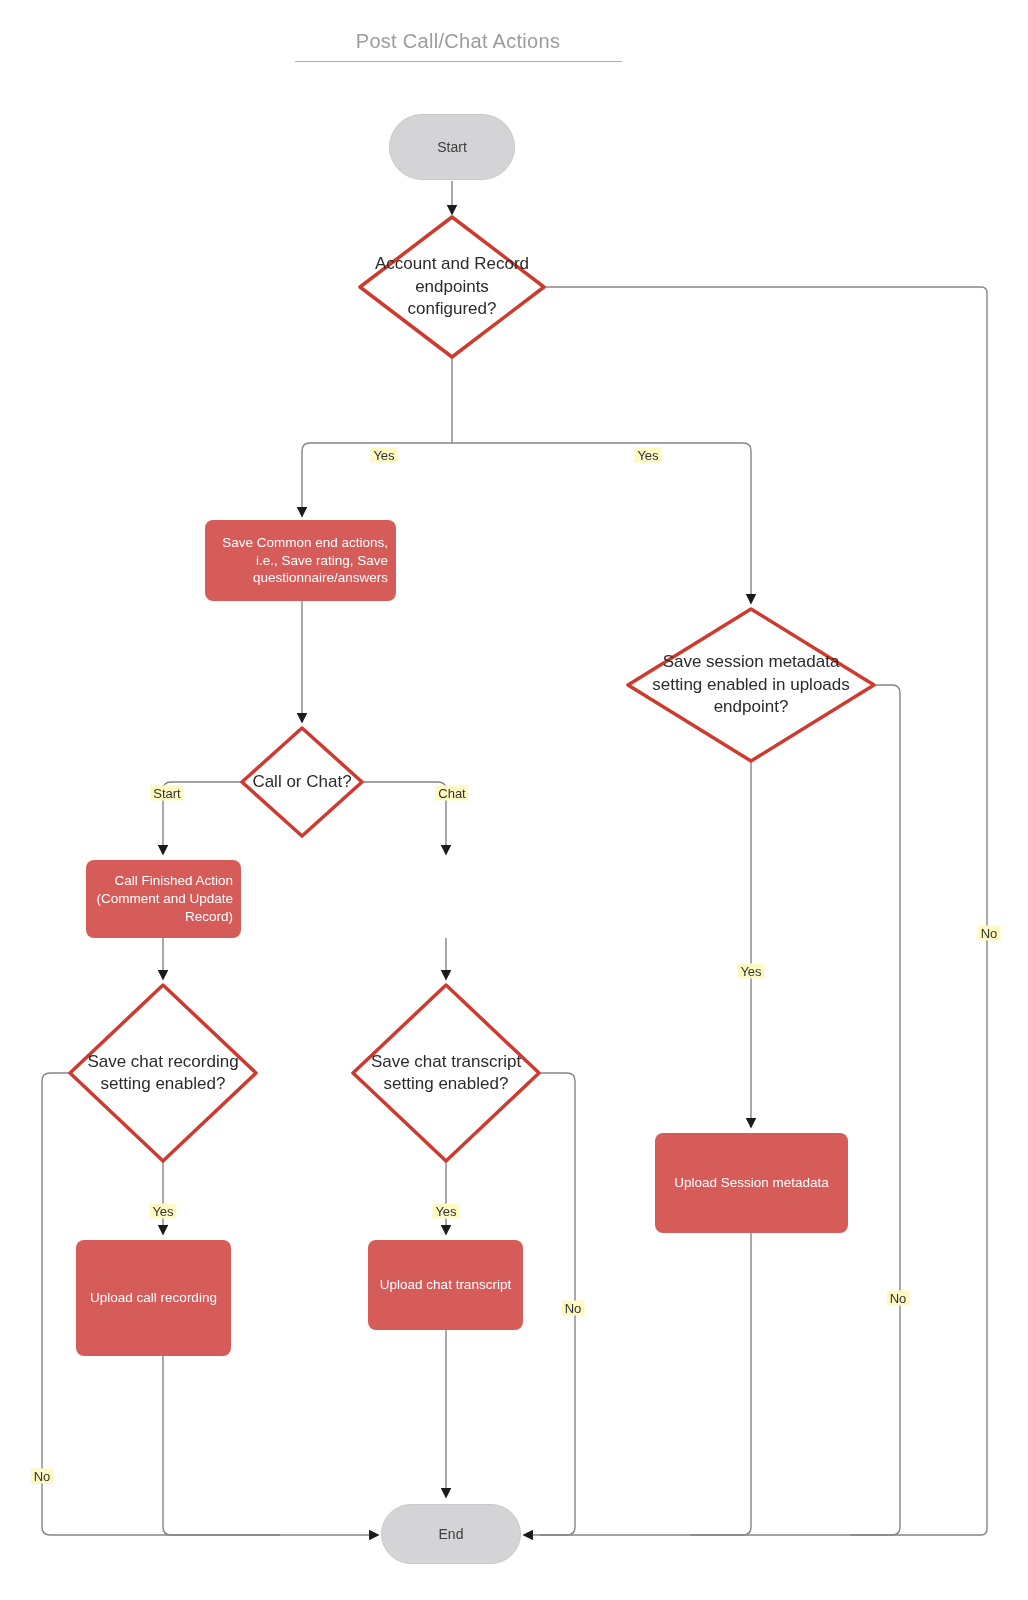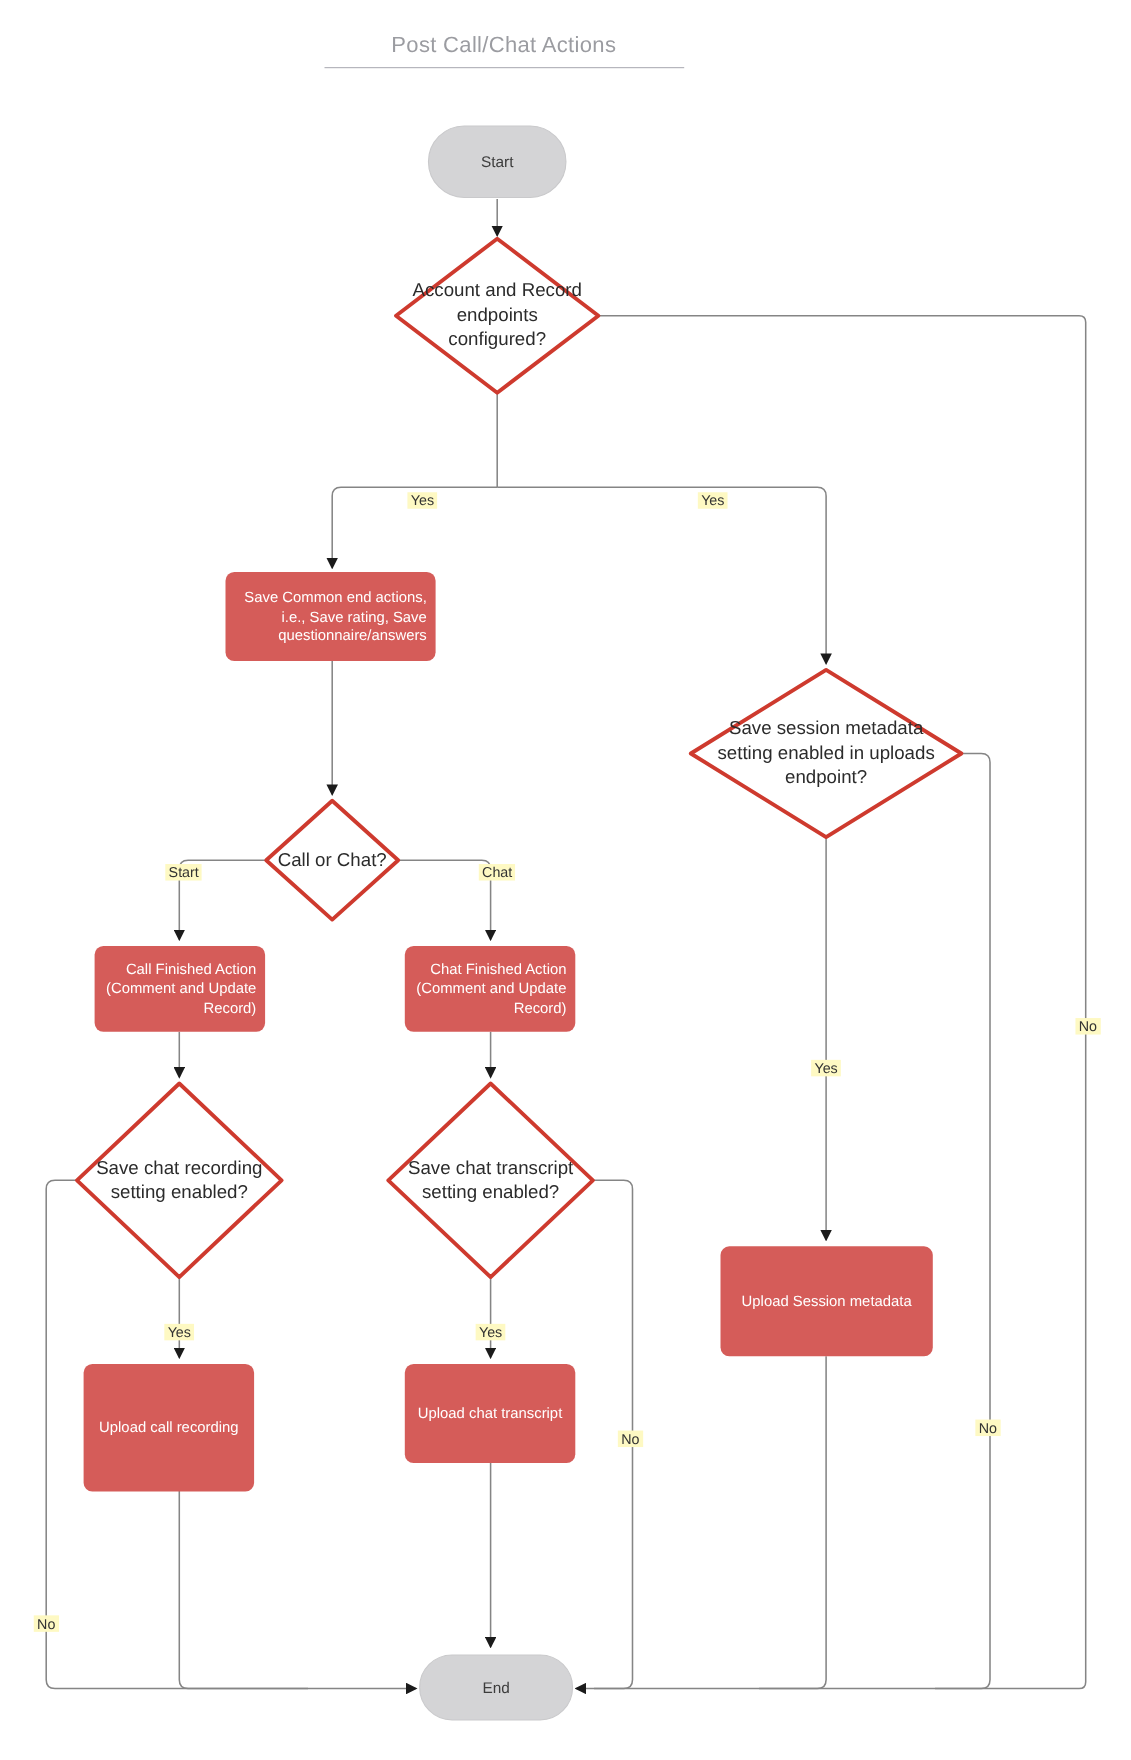--- a/index.html
+++ b/index.html
@@ -85,21 +85,20 @@
   <div class="node terminal" style="left:381px;top:1504px;width:140px;height:60px;border-radius:30px;">End</div>
 
   <div class="decision-text" style="left:360px;top:217px;width:184px;height:140px;">Account and Record endpoints configured?</div>
   <div class="decision-text" style="left:242px;top:728px;width:120px;height:108px;">Call or Chat?</div>
   <div class="decision-text" style="left:70px;top:985px;width:186px;height:176px;">Save chat recording setting enabled?</div>
   <div class="decision-text" style="left:628px;top:609px;width:246px;height:152px;">Save session metadata setting enabled in uploads endpoint?</div>
   <div class="decision-text" style="left:353px;top:985px;width:186px;height:176px;">Save chat transcript setting enabled?</div>
 
   <div class="node process" style="left:205px;top:520px;width:191px;height:81px;">Save Common end actions, i.e., Save rating, Save questionnaire/answers</div>
   <div class="node process" style="left:86px;top:860px;width:155px;height:78px;">Call Finished Action (Comment and Update Record)</div>
-  <div class="node process" style="left:368px;top:860px;width:155px;height:78px;">Chat Finished Action (Comment and Update Record)</div>
   <div class="node process" style="left:76px;top:1240px;width:155px;height:116px;">Upload call recording</div>
   <div class="node process" style="left:368px;top:1240px;width:155px;height:90px;">Upload chat transcript</div>
   <div class="node process" style="left:655px;top:1133px;width:193px;height:100px;">Upload Session metadata</div>
 
   <div class="edge-label" style="left:384px;top:444px;">Yes</div>
   <div class="edge-label" style="left:648px;top:444px;">Yes</div>
   <div class="edge-label" style="left:989px;top:922px;">No</div>
   <div class="edge-label" style="left:167px;top:782px;">Start</div>
   <div class="edge-label" style="left:452px;top:782px;">Chat</div>
   <div class="edge-label" style="left:163px;top:1200px;">Yes</div>

